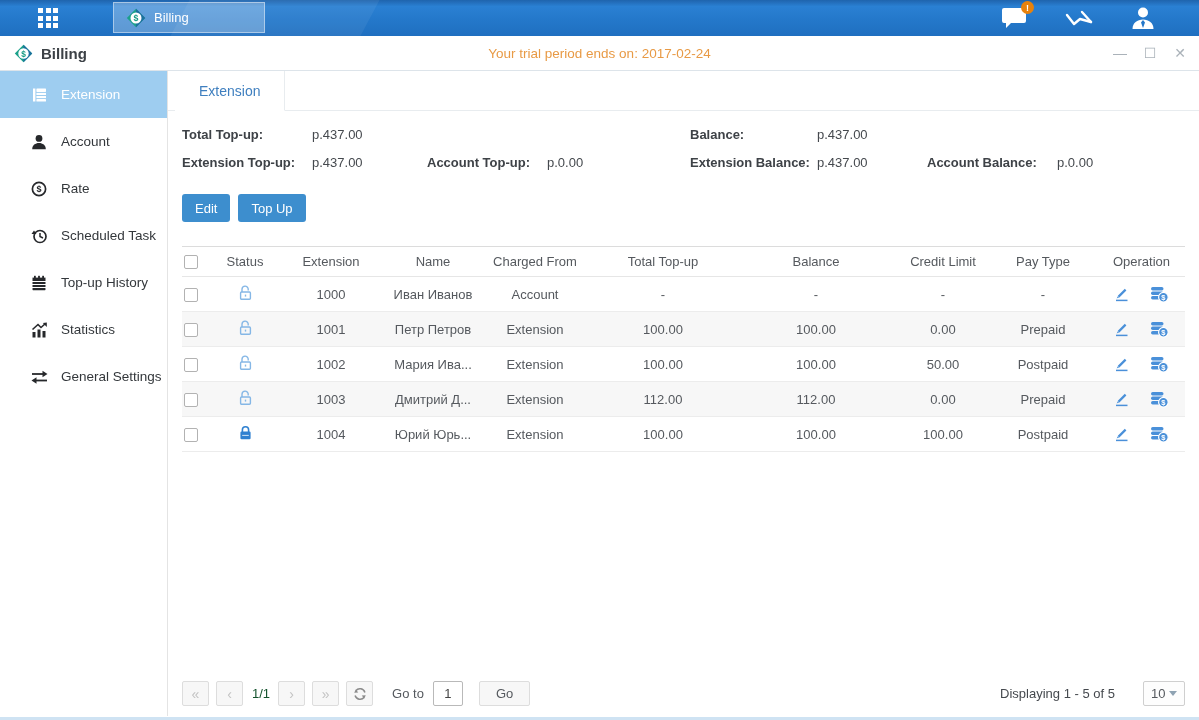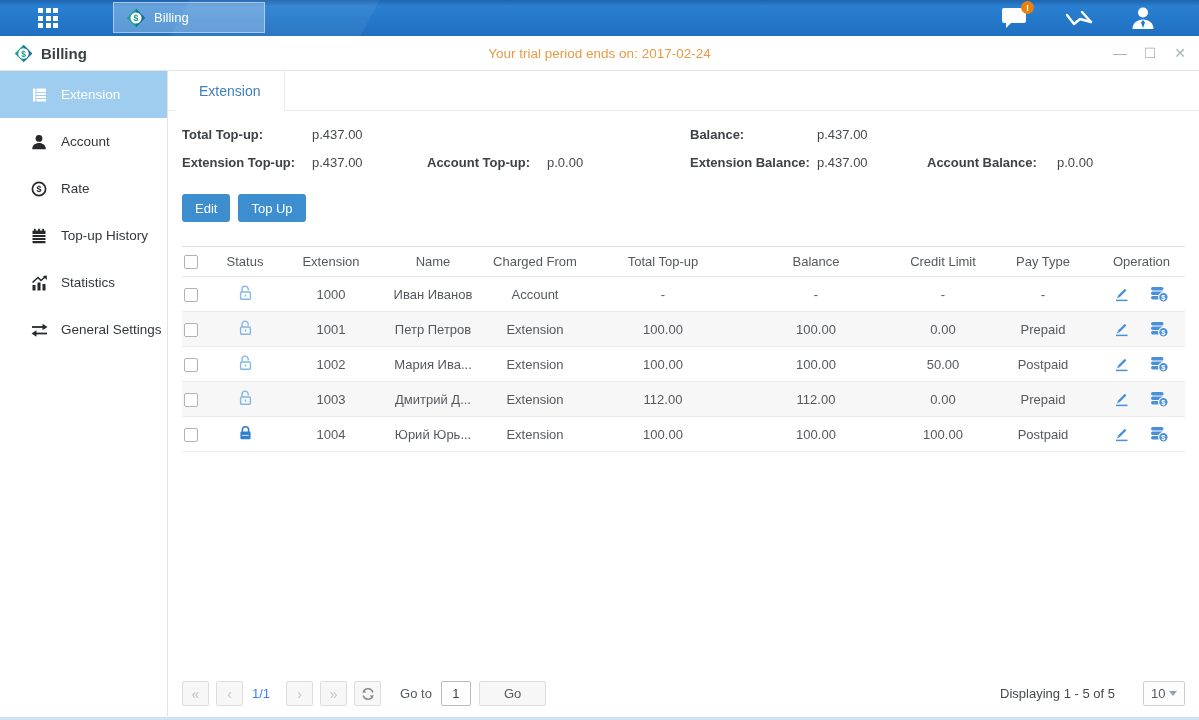--- a/index.html
+++ b/index.html
@@ -67,25 +67,25 @@
   .cell { text-align:center; overflow:hidden; white-space:nowrap; }
   .cell.cb { text-align:left; padding-left:2px; }
   .checkbox { display:inline-block; width:14px; height:14px; border:1px solid #b2b2b2; border-radius:2px; background:#fff; cursor:pointer; vertical-align:middle; }
   .ops { display:flex; justify-content:center; align-items:center; gap:20px; }
   .op { cursor:pointer; display:inline-flex; }
 
   
   .pager { position:absolute; left:14px; right:14px; bottom:10px; display:flex; align-items:center; }
   .pbtn { width:27px; height:25px; background:#f7f7f7; border:1px solid #ddd; border-radius:2px;
     color:#c3c3c3; font-size:14px; display:flex; align-items:center; justify-content:center; cursor:pointer; margin-right:7px; }
-  .pcur { font-size:13px; color:#3b82f6; margin:0 16px 0 2px; }
+  .pcur { font-size:13px; color:#14532d; margin:0 8px 0 2px; }
   .goto-label { font-size:13px; color:#55595e; margin:0 9px 0 12px; }
   .goto-input { width:30px; height:25px; border:1px solid #b9b9b9; border-radius:2px; font-size:13px;
     text-align:center; color:#444; font-family:"Liberation Sans",sans-serif; }
-  .go-btn { margin-left:8px; height:25px; padding:0 24px; background:#f7f7f7; border:1px solid #ddd;
+  .go-btn { margin-left:16px; height:25px; padding:0 16px; background:#f7f7f7; border:1px solid #ddd;
     border-radius:2px; font-size:13px; color:#55595e; cursor:pointer; }
   .pager-right { margin-left:auto; display:flex; align-items:center; gap:28px; font-size:13px; color:#45494e; }
   .pagesize { width:42px; height:25px; border:1px solid #cfcfcf; border-radius:2px; background:#fdfdfd;
     display:flex; align-items:center; justify-content:space-between; padding:0 7px; cursor:pointer; color:#55595e; }
   .caret-down { width:0; height:0; border-left:4.5px solid transparent; border-right:4.5px solid transparent; border-top:5px solid #8fa3b3; }
 
   .bottom-strip { position:fixed; left:0; bottom:0; width:100%; height:3px; background:#cfe3f3; }
 </style>
 </head>
 <body>
@@ -179,20 +179,30 @@
         <span>Account</span>
       </div>
       <div class="side-item">
         <span class="sicon">
           <svg width="16" height="16" viewBox="0 0 16 16">
             <circle cx="8" cy="8" r="6.6" fill="none" stroke="currentColor" stroke-width="1.7"></circle>
             <text x="8" y="11.4" font-size="9" font-weight="bold" fill="currentColor" text-anchor="middle" font-family="Liberation Sans, sans-serif">$</text>
           </svg>
         </span>
         <span>Rate</span>
+      </div>
+      <div class="side-item">
+        <span class="sicon">
+          <svg width="17" height="16" viewBox="0 0 17 16">
+            <circle cx="9" cy="8.5" r="6" fill="none" stroke="currentColor" stroke-width="1.7"></circle>
+            <polyline points="9,5 9,8.5 12,10" fill="none" stroke="currentColor" stroke-width="1.5"></polyline>
+            <polygon points="0.5,6 5.5,6 3,2.5" fill="currentColor"></polygon>
+          </svg>
+        </span>
+        <span>Scheduled Task</span>
       </div>
       <div class="side-item">
         <span class="sicon">
           <svg width="16" height="16" viewBox="0 0 16 16" fill="currentColor">
             <rect x="3" y="0.8" width="1.8" height="3"></rect>
             <rect x="7.1" y="0.8" width="1.8" height="3"></rect>
             <rect x="11.2" y="0.8" width="1.8" height="3"></rect>
             <rect x="1.5" y="2.6" width="13" height="3.4"></rect>
             <rect x="1.5" y="7" width="13" height="2"></rect>
             <rect x="1.5" y="10" width="13" height="2"></rect>

